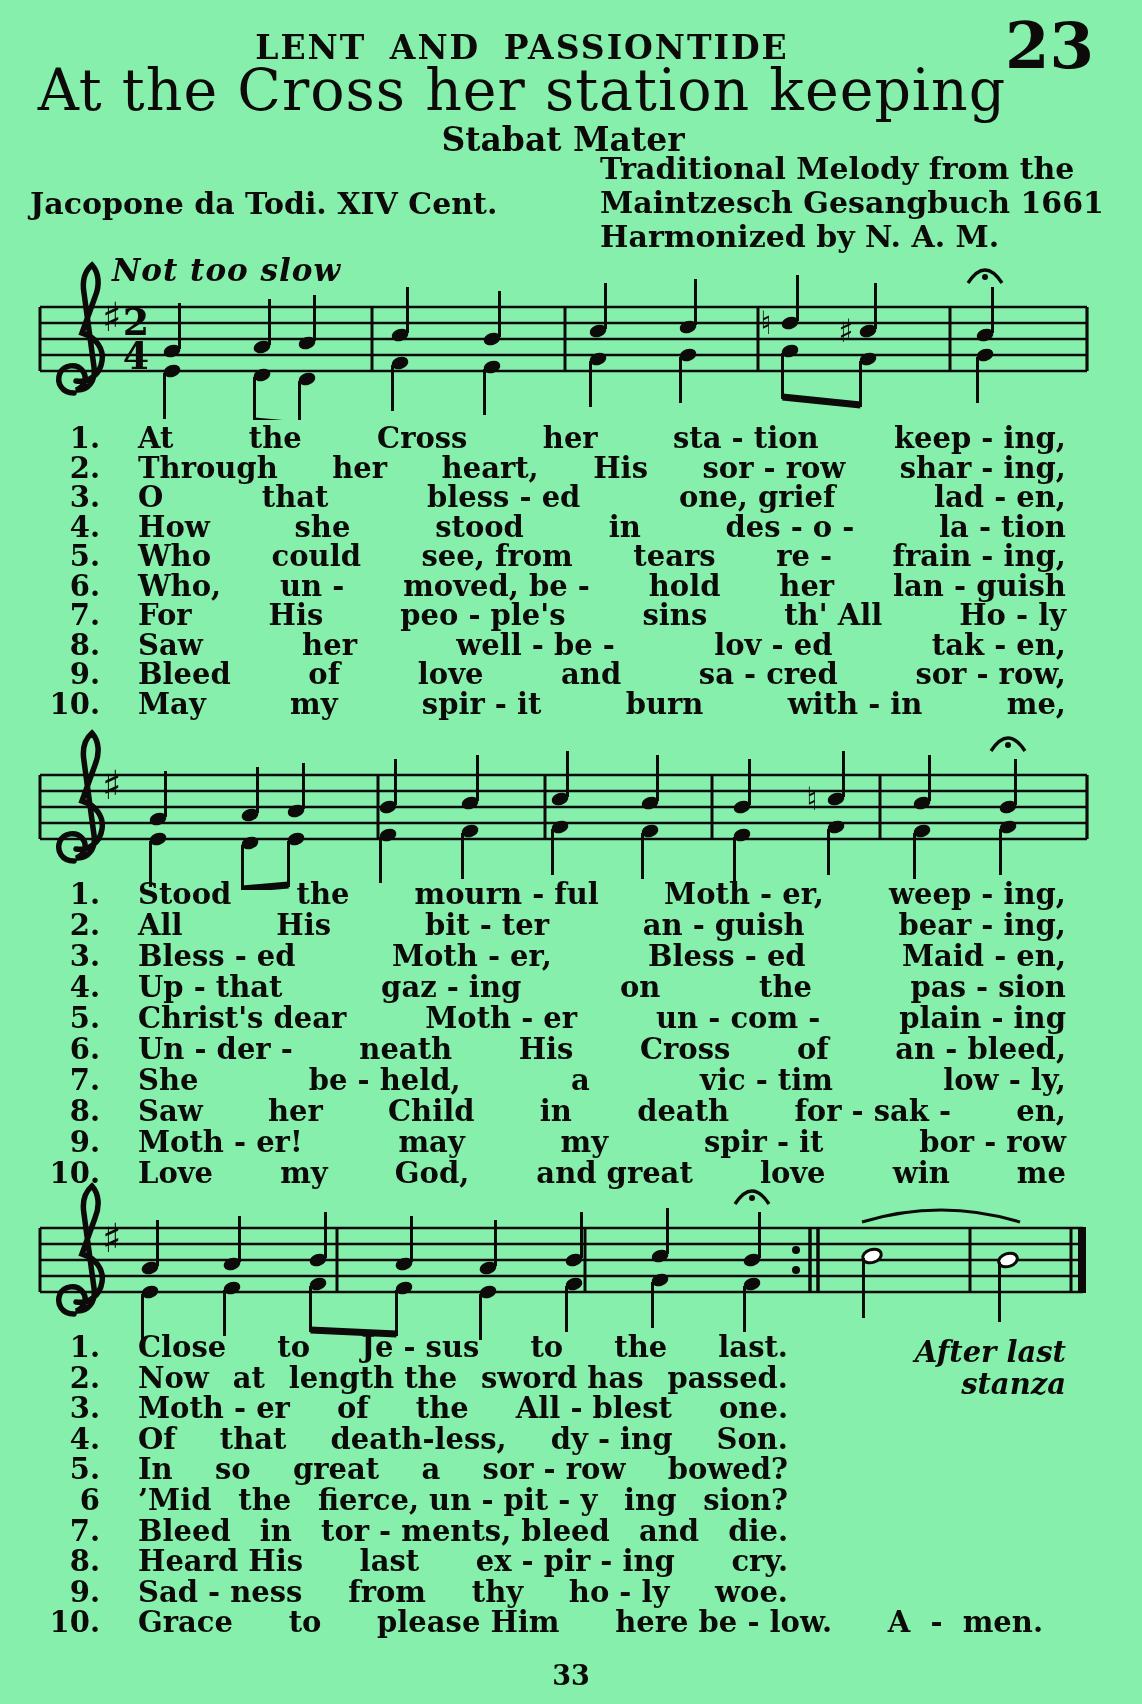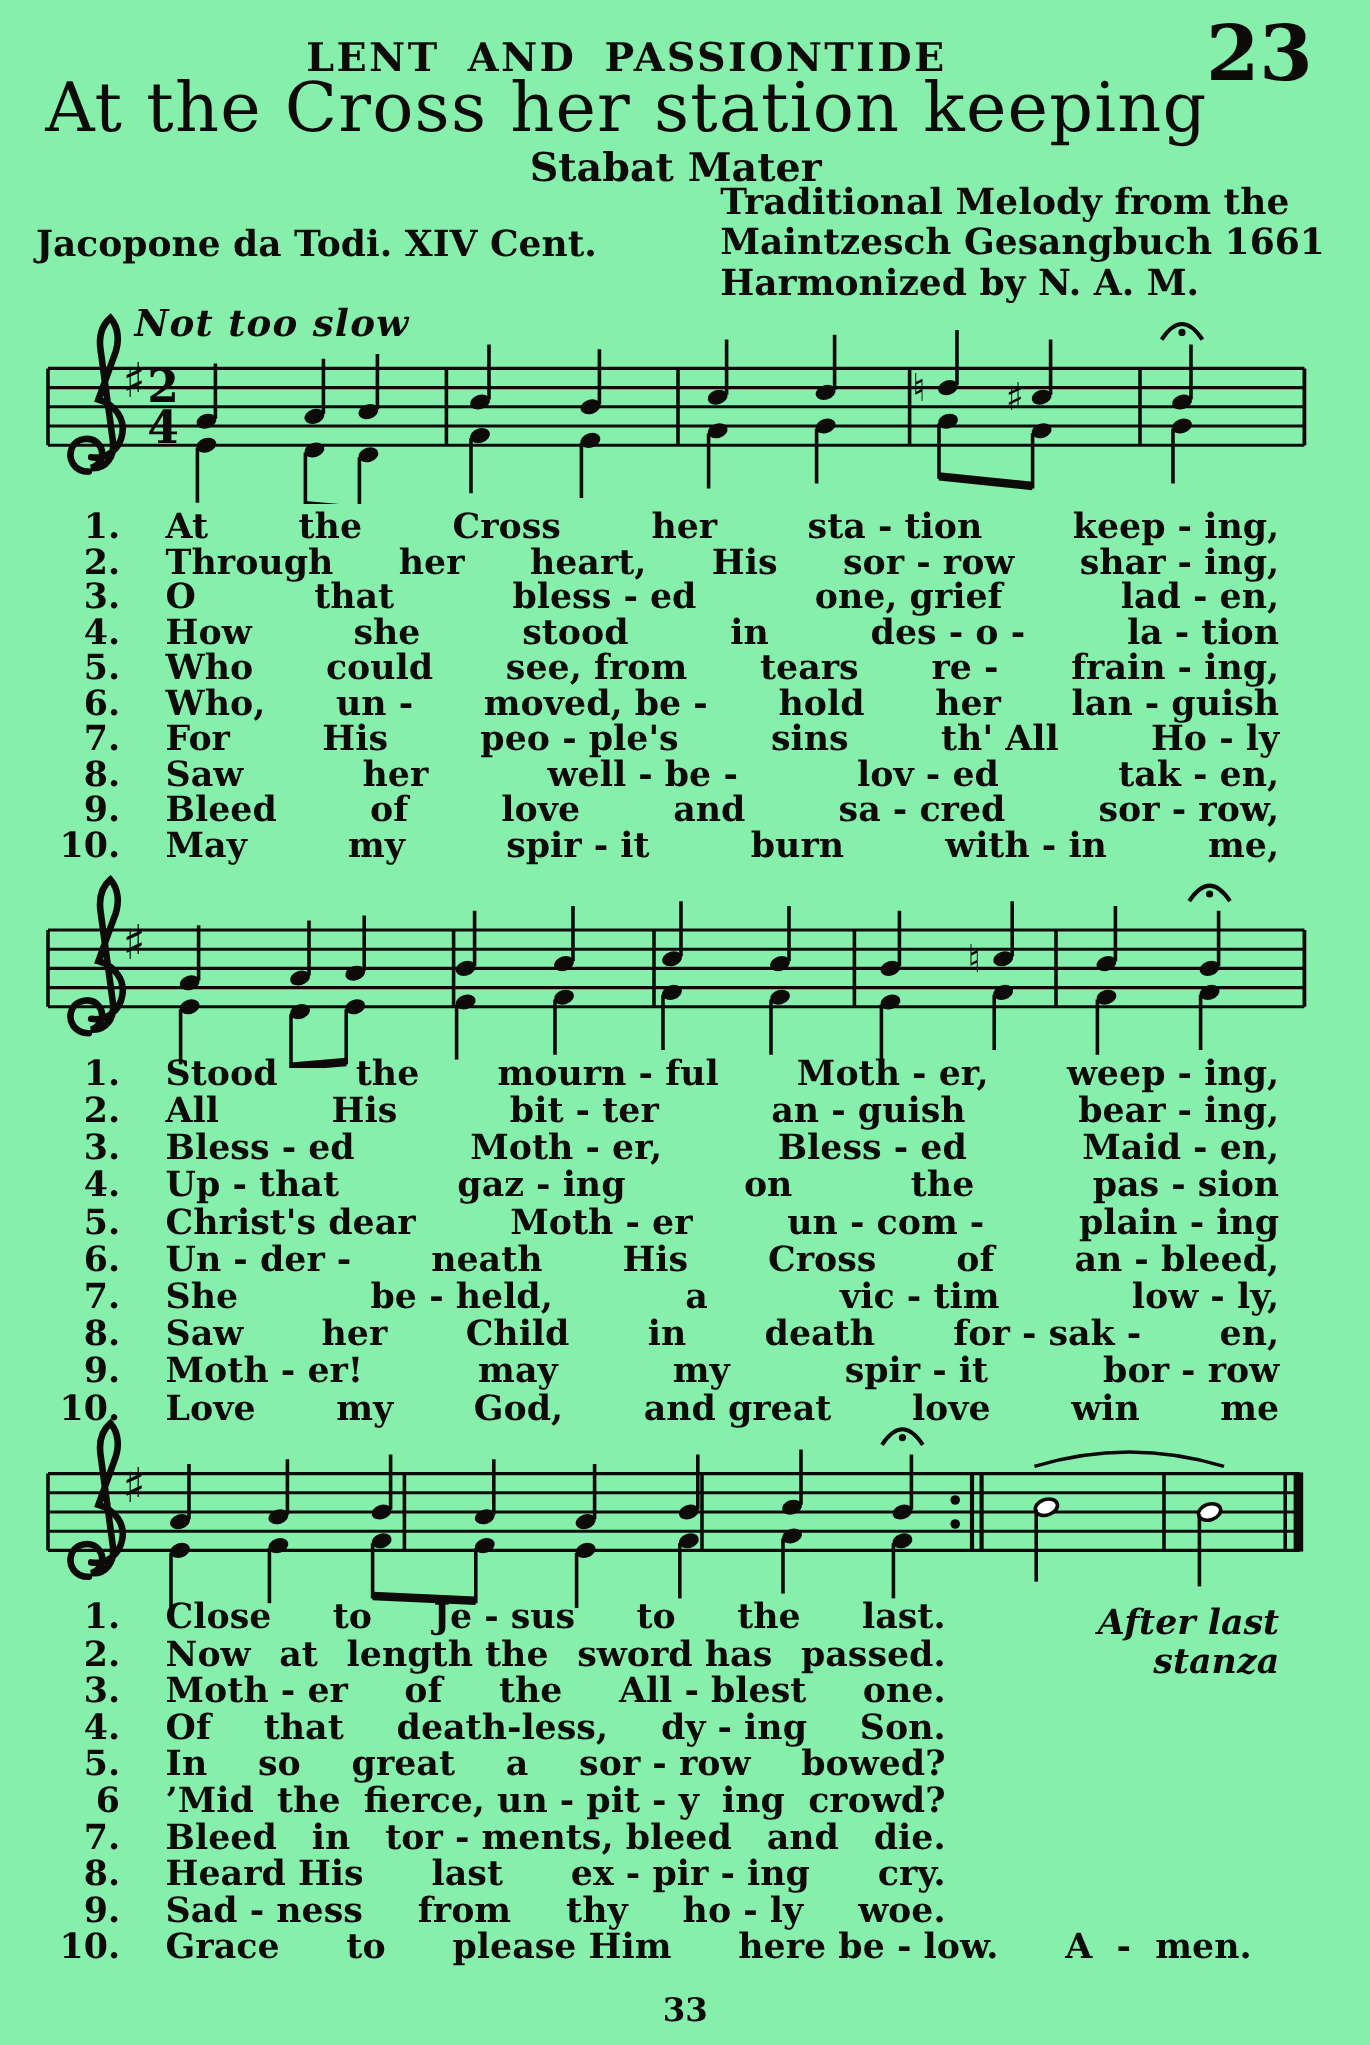--- a/index.html
+++ b/index.html
@@ -374,21 +374,21 @@
       <div class="vrow"><span class="vnum">8.</span><span class="vtokens"><span class="tok">Saw</span><span class="tok">her</span><span class="tok">Child</span><span class="tok">in</span><span class="tok">death</span><span class="tok">for - sak -</span><span class="tok">en,</span></span></div>
       <div class="vrow"><span class="vnum">9.</span><span class="vtokens"><span class="tok">Moth - er!</span><span class="tok">may</span><span class="tok">my</span><span class="tok">spir - it</span><span class="tok">bor - row</span></span></div>
       <div class="vrow"><span class="vnum">10.</span><span class="vtokens"><span class="tok">Love</span><span class="tok">my</span><span class="tok">God,</span><span class="tok">and great</span><span class="tok">love</span><span class="tok">win</span><span class="tok">me</span></span></div>
     </div>
   <div id="verses3" class="verse-block">
       <div class="vrow"><span class="vnum">1.</span><span class="vtokens"><span class="tok">Close</span><span class="tok">to</span><span class="tok">Je - sus</span><span class="tok">to</span><span class="tok">the</span><span class="tok">last.</span></span></div>
       <div class="vrow"><span class="vnum">2.</span><span class="vtokens"><span class="tok">Now</span><span class="tok">at</span><span class="tok">length the</span><span class="tok">sword has</span><span class="tok">passed.</span></span></div>
       <div class="vrow"><span class="vnum">3.</span><span class="vtokens"><span class="tok">Moth - er</span><span class="tok">of</span><span class="tok">the</span><span class="tok">All - blest</span><span class="tok">one.</span></span></div>
       <div class="vrow"><span class="vnum">4.</span><span class="vtokens"><span class="tok">Of</span><span class="tok">that</span><span class="tok">death-less,</span><span class="tok">dy - ing</span><span class="tok">Son.</span></span></div>
       <div class="vrow"><span class="vnum">5.</span><span class="vtokens"><span class="tok">In</span><span class="tok">so</span><span class="tok">great</span><span class="tok">a</span><span class="tok">sor - row</span><span class="tok">bowed?</span></span></div>
-      <div class="vrow"><span class="vnum">6</span><span class="vtokens"><span class="tok">’Mid</span><span class="tok">the</span><span class="tok">fierce, un - pit - y</span><span class="tok">ing</span><span class="tok">crowd?</span></span></div>
+      <div class="vrow"><span class="vnum">6</span><span class="vtokens"><span class="tok">’Mid</span><span class="tok">the</span><span class="tok">fierce, un - pit - y</span><span class="tok">ing</span><span class="tok">sion?</span></span></div>
       <div class="vrow"><span class="vnum">7.</span><span class="vtokens"><span class="tok">Bleed</span><span class="tok">in</span><span class="tok">tor - ments, bleed</span><span class="tok">and</span><span class="tok">die.</span></span></div>
       <div class="vrow"><span class="vnum">8.</span><span class="vtokens"><span class="tok">Heard His</span><span class="tok">last</span><span class="tok">ex - pir - ing</span><span class="tok">cry.</span></span></div>
       <div class="vrow"><span class="vnum">9.</span><span class="vtokens"><span class="tok">Sad - ness</span><span class="tok">from</span><span class="tok">thy</span><span class="tok">ho - ly</span><span class="tok">woe.</span></span></div>
       <div class="vrow wide"><span class="vnum">10.</span><span class="vtokens"><span class="tok">Grace</span><span class="tok">to</span><span class="tok">please Him</span><span class="tok">here be - low.</span><span class="tok">A  -  men.</span></span></div>
     </div>
 
   <div class="abs after-last">
     <div>After last</div>
     <div>stanza</div>
   </div>

